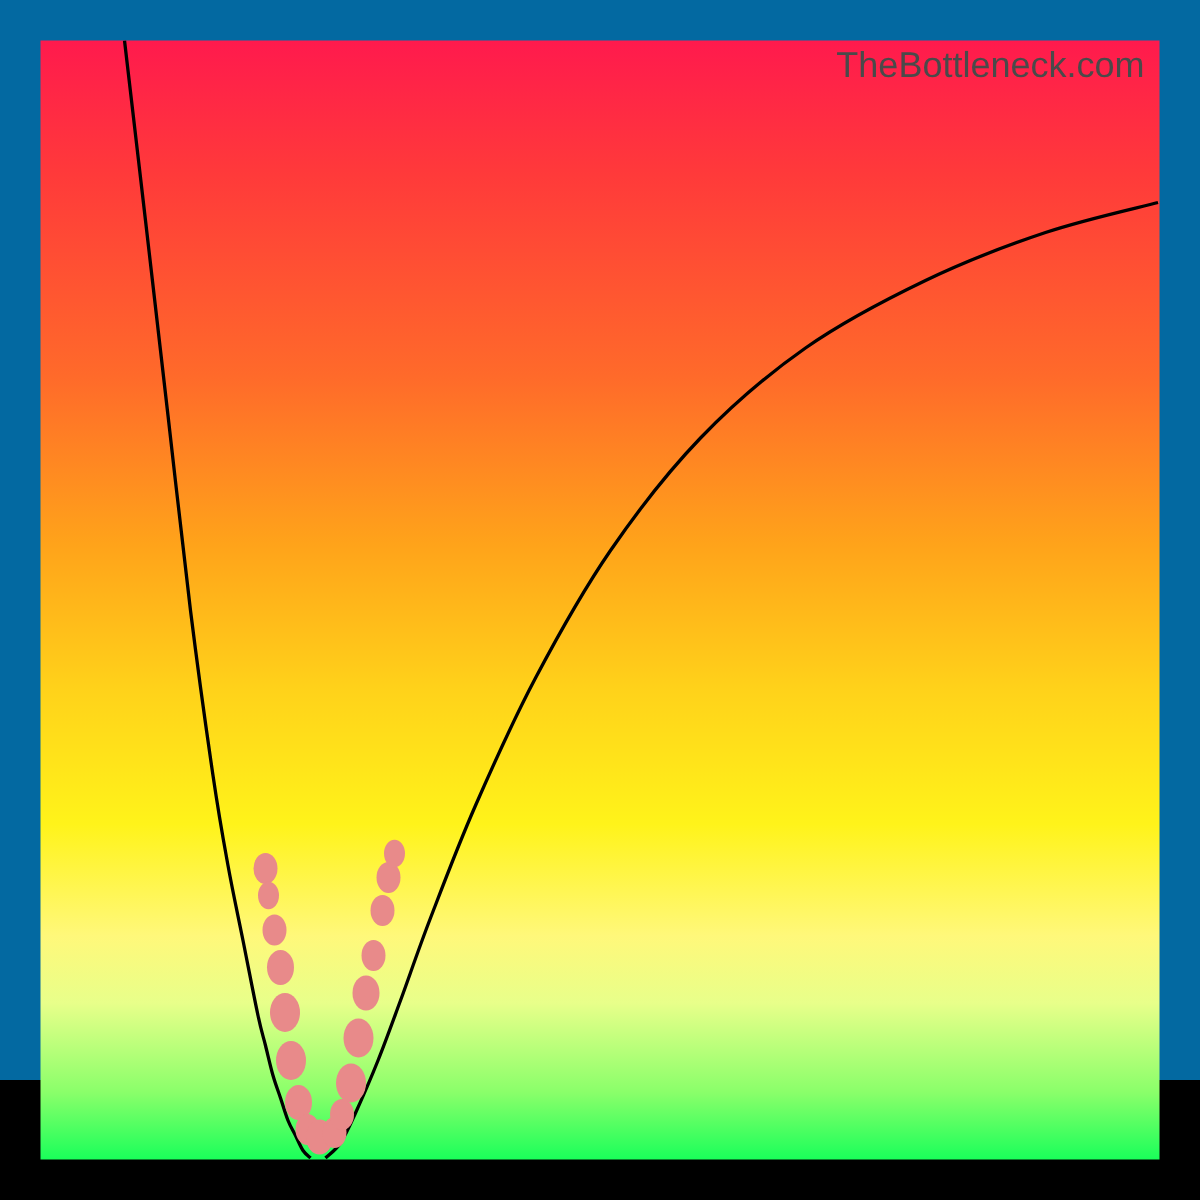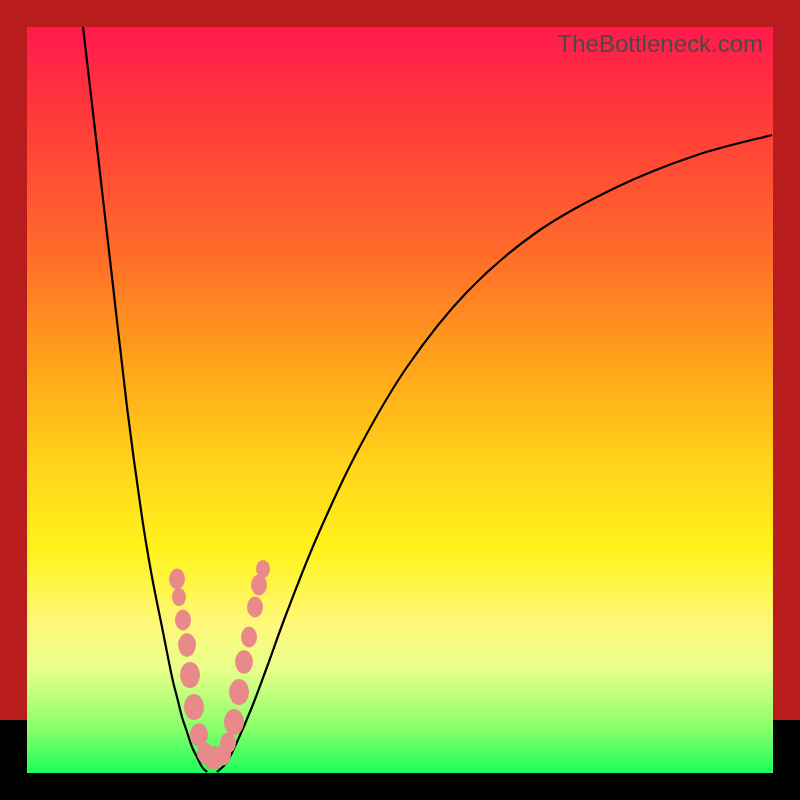--- a/index.html
+++ b/index.html
@@ -10,21 +10,21 @@
     overflow: hidden;
     background: #000;
     font-family: Arial, Helvetica, sans-serif;
   }
   .frame {
     position: absolute;
     left: 0;
     top: 0;
     width: 800px;
     height: 720px;
-    background: #b91c1c;
+    background: #0369a1;
   }
   .plot {
     position: absolute;
     left: 27px;
     top: 27px;
     width: 746px;
     height: 746px;
     
     background: linear-gradient(to bottom,
       #ff1a4d 0%,

